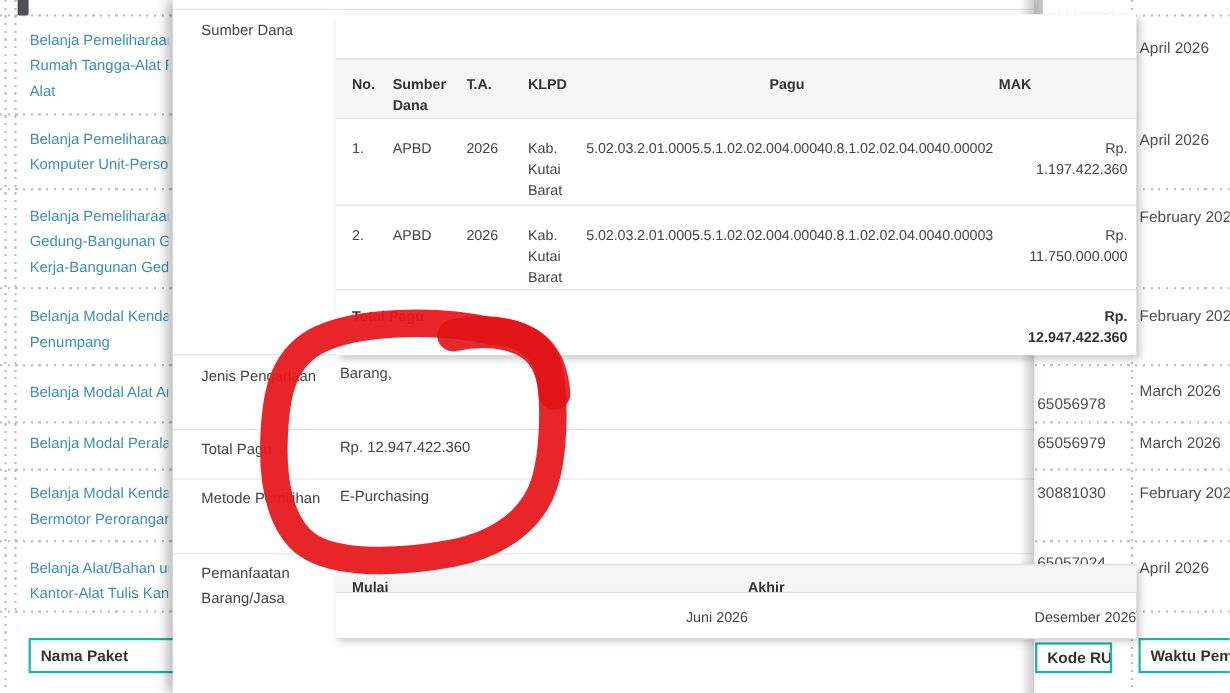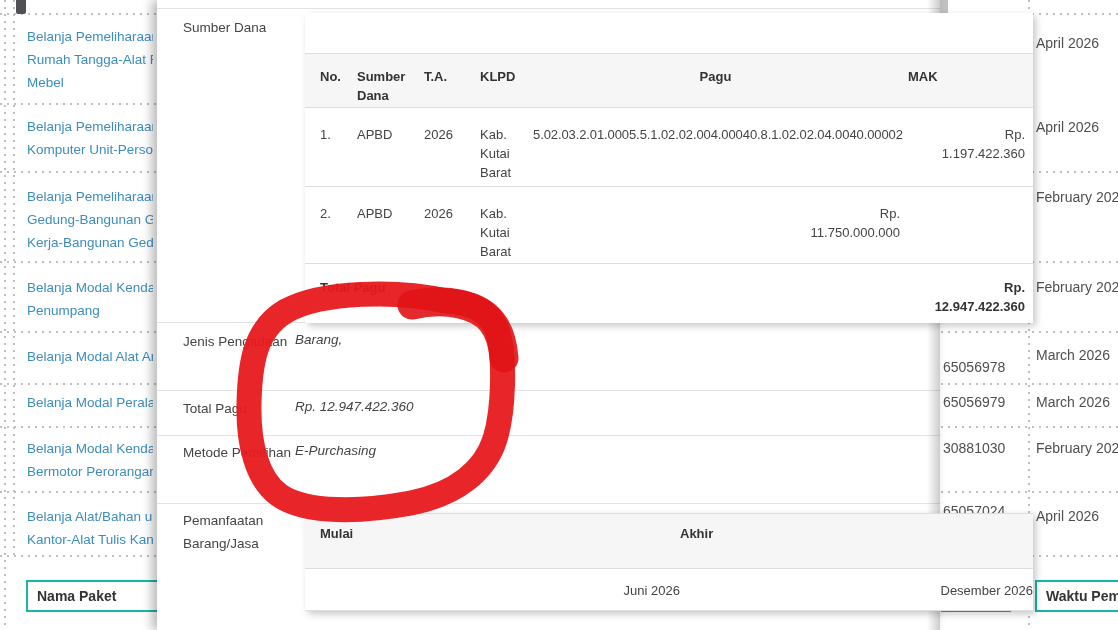--- a/index.html
+++ b/index.html
@@ -25,38 +25,38 @@
   .fbox { position:absolute; border:2px solid #14b8a6; background:#fff; font-weight:bold;
           font-size:14px; color:#333; padding:0 9px; white-space:nowrap; overflow:hidden; }
 
   
   .modal { position:absolute; left:157px; top:0; width:783px; height:630px; background:#fff;
            box-shadow:-5px 0 10px rgba(0,0,0,0.28), 5px 0 0 rgba(0,0,0,0); }
   .modal-rshadow { position:absolute; right:0; top:0; width:13px; height:630px;
            background:linear-gradient(to left, rgba(0,0,0,0.20), rgba(0,0,0,0)); }
   .msep  { position:absolute; left:0; width:100%; height:1px; background:#e3e3e3; }
   .mlabel{ position:absolute; left:26px; width:114px; color:#444; font-size:13.5px; line-height:23px; }
-  .mvalue{ position:absolute; left:138px; color:#444; font-size:13.5px; white-space:nowrap;font-style:italic; }
+  .mvalue{ position:absolute; left:152px; color:#444; font-size:13.5px; white-space:nowrap; }
 
   
   .itable { position:absolute; left:305px; width:728px; background:#fff; font-size:13px; color:#444;
             box-shadow:3px 3px 7px rgba(0,0,0,0.22); }
   .sdgrid { display:grid; grid-template-columns:52px 67px 56px 53px 375px 125px; }
   .sdhead { height:55px; background:#f6f6f6; border-top:1px solid #ddd; border-bottom:1px solid #ddd;
             font-weight:bold; color:#333;margin-top:40px; }
   .sdhead > div { padding-top:13px; line-height:19px; }
   .sdrow  > div { padding-top:17px; line-height:19px; }
   .cell-no   { padding-left:15px; }
   .cell-mak  { white-space:nowrap; letter-spacing:-0.1px; }
   .cell-pagu { text-align:right; padding-right:8px; }
   .sdtotal { display:grid; grid-template-columns:603px 125px; height:60px; border-top:1px solid #ddd;
              font-weight:bold; color:#333; }
   .sdtotal > div { padding-top:14px; line-height:19px; }
   .pfgrid { display:grid; grid-template-columns:375px 353px; }
-  .pfhead { height:56px; background:#f6f6f6; border-top:1px solid #ddd; border-bottom:1px solid #ddd;
+  .pfhead { height:26px; background:#f6f6f6; border-top:1px solid #ddd; border-bottom:1px solid #ddd;
             font-weight:bold; color:#333; }
   .pfhead > div { padding-top:12px; }
   .pfrow  { height:42px; border-bottom:1px solid #ddd;text-align:right; }
   .pfrow > div { padding-top:14px; }
 
   .artifact { position:absolute; }
   svg.anno { position:absolute; left:0; top:0; pointer-events:none; }
 </style>
 </head>
 <body>
@@ -87,21 +87,21 @@
     <div class="dh" style="left:941px; top:426px; width:177px;"></div>
     <div class="dh" style="left:941px; top:491px; width:177px;"></div>
     <div class="dh" style="left:941px; top:555px; width:177px;"></div>
 
     <div class="artifact" style="left:16px; top:0; width:10px; height:14px; background:#515155; border-radius:0 0 2px 2px;"></div>
     <div class="artifact" style="left:939px; top:0; width:9px; height:16px; background:#c2c2c2;"></div>
 
     <div class="slink" style="top:25px;">
       <div>Belanja Pemeliharaan</div>
       <div>Rumah Tangga-Alat Ru</div>
-      <div>Mebel</div>
+      <div>Alat</div>
     </div>
     <div class="slink" style="top:115px;">
       <div>Belanja Pemeliharaan</div>
       <div>Komputer Unit-Personal</div>
     </div>
     <div class="slink" style="top:185px;">
       <div>Belanja Pemeliharaan</div>
       <div>Gedung-Bangunan Ged</div>
       <div>Kerja-Bangunan Gedu</div>
     </div>
@@ -183,20 +183,21 @@
         <div>Rp.</div>
         <div>1.197.422.360</div>
       </div>
     </div>
 
     <div class="sdgrid sdrow" style="height:77px; border-top:1px solid #ddd;">
       <div class="cell-no">2.</div>
       <div>APBD</div>
       <div>2026</div>
       <div style="padding-right:8px;">Kab. Kutai Barat</div>
+      <div class="cell-mak">5.02.03.2.01.0005.5.1.02.02.004.00040.8.1.02.02.04.0040.00003</div>
       <div class="cell-pagu">
         <div>Rp.</div>
         <div>11.750.000.000</div>
       </div>
     </div>
 
     <div class="sdtotal">
       <div class="cell-no">Total Pagu</div>
       <div class="cell-pagu">
         <div>Rp.</div>

